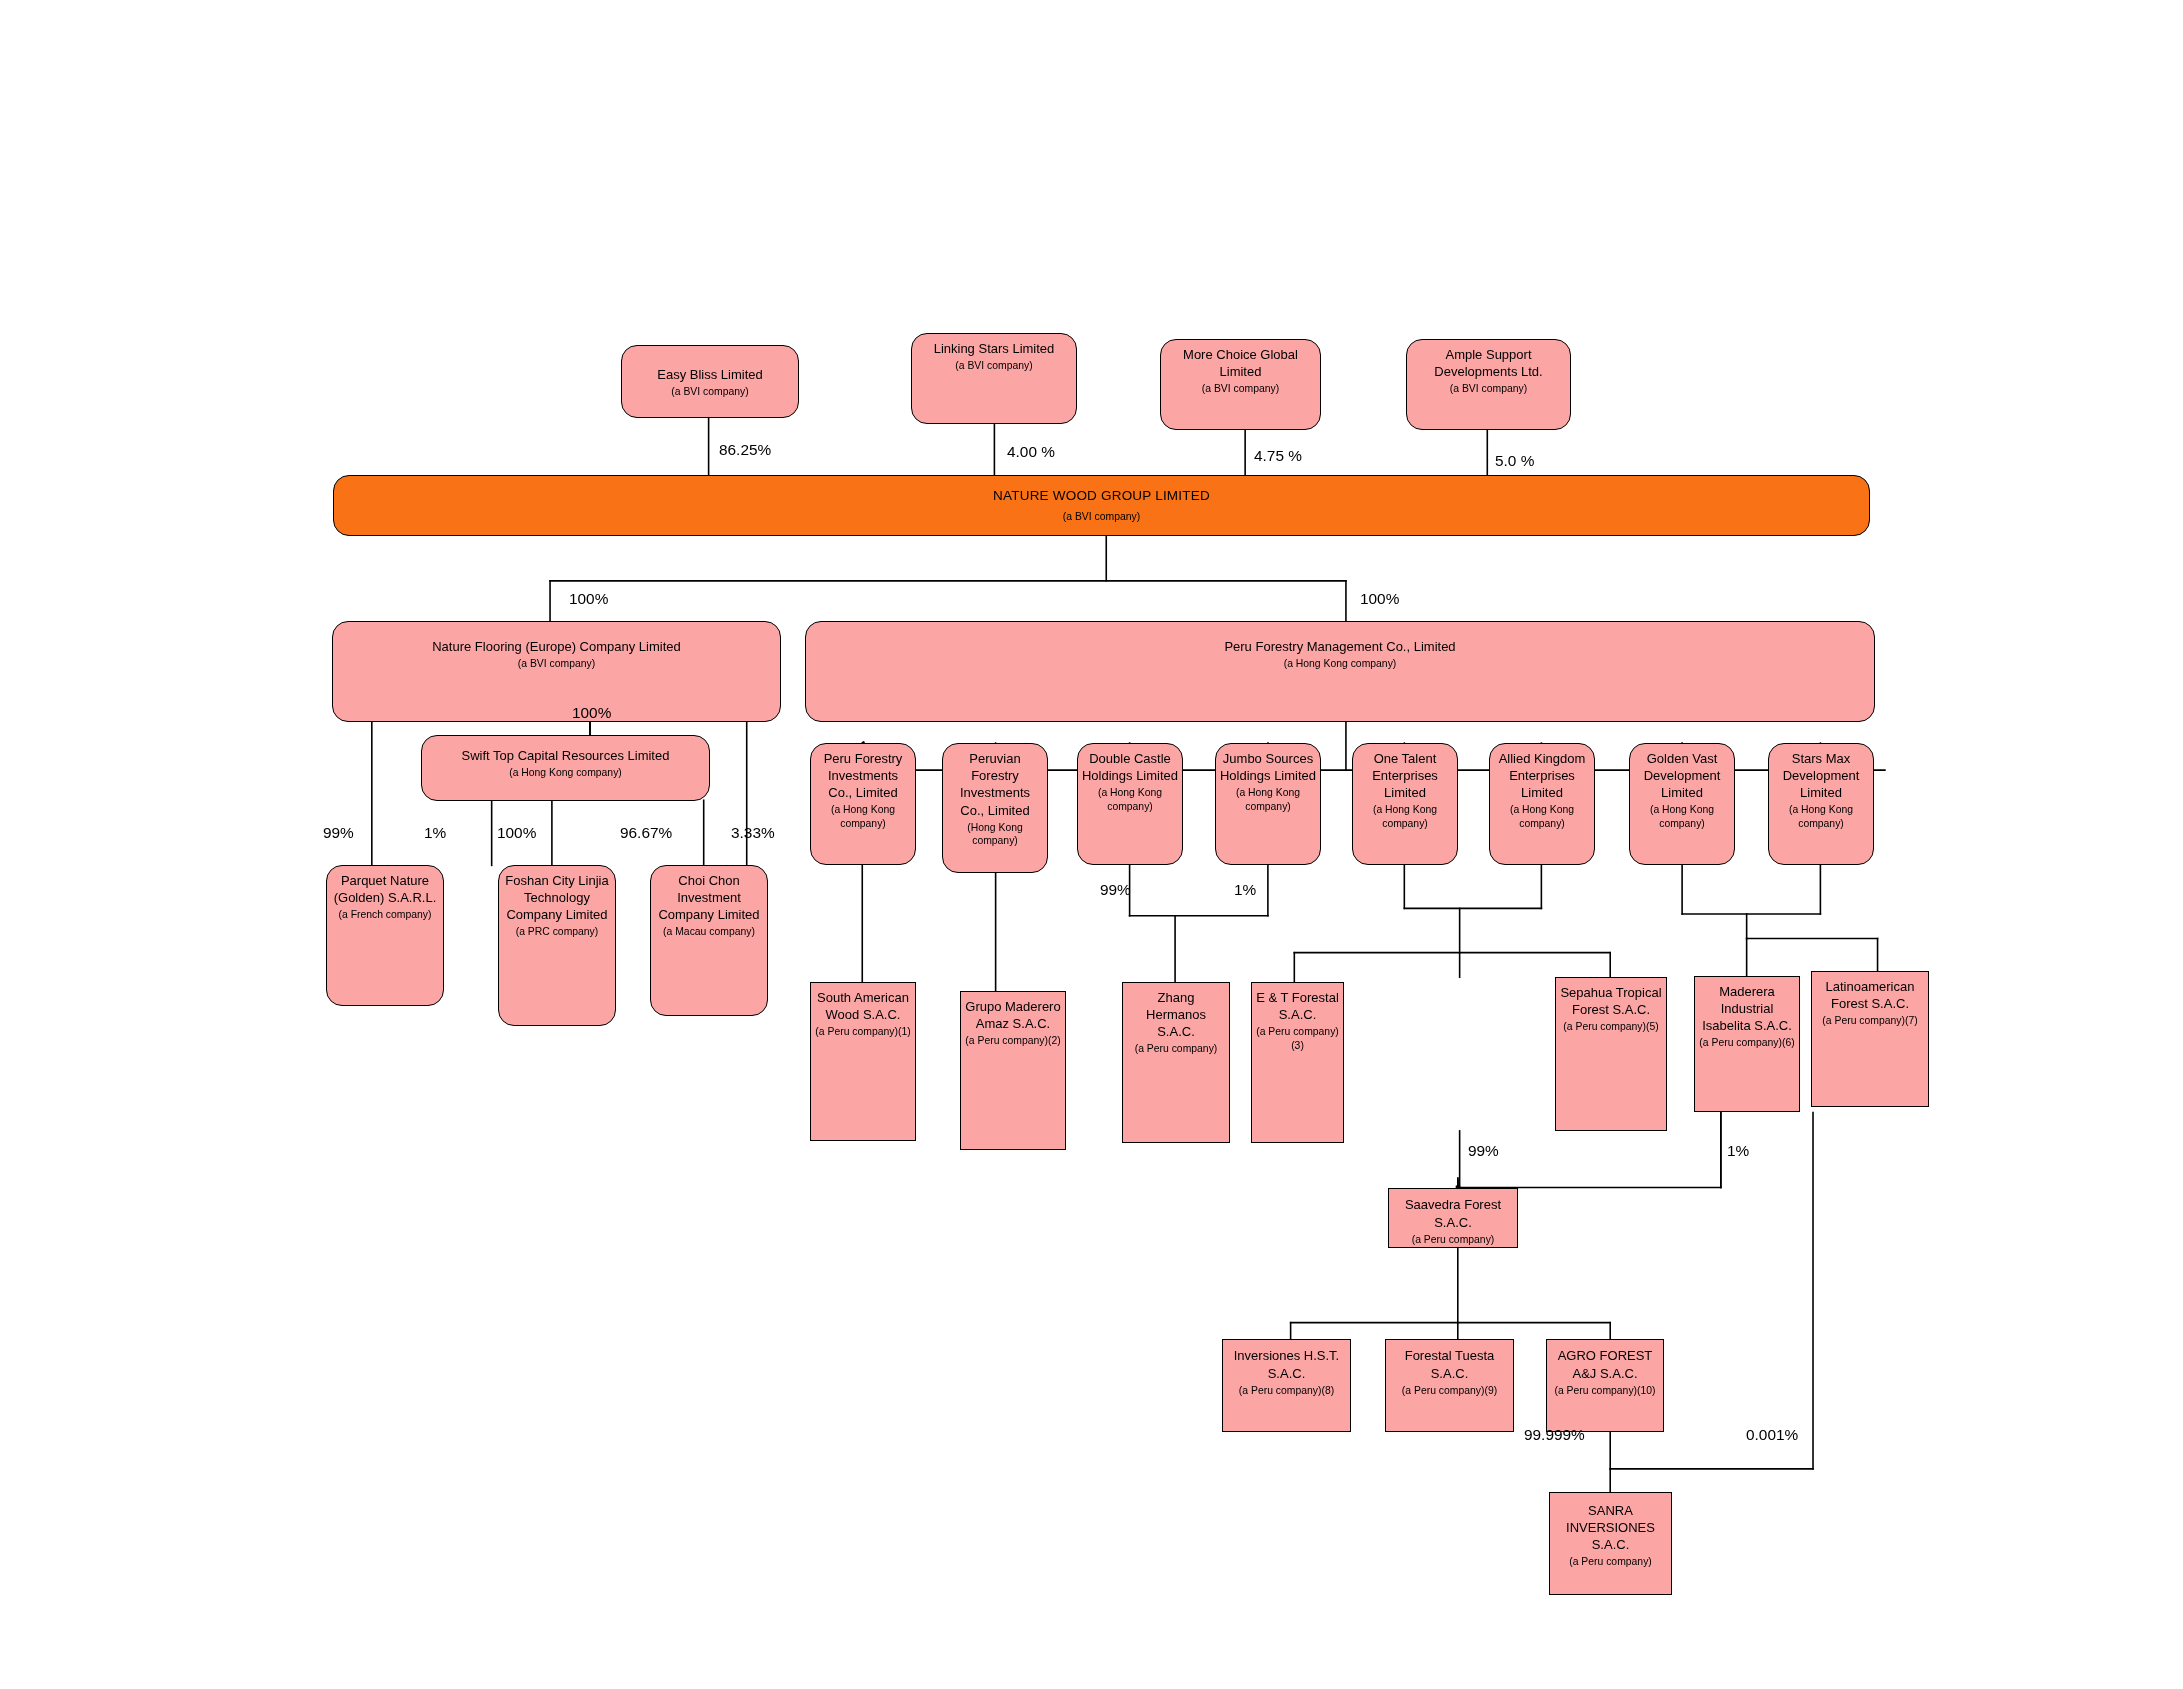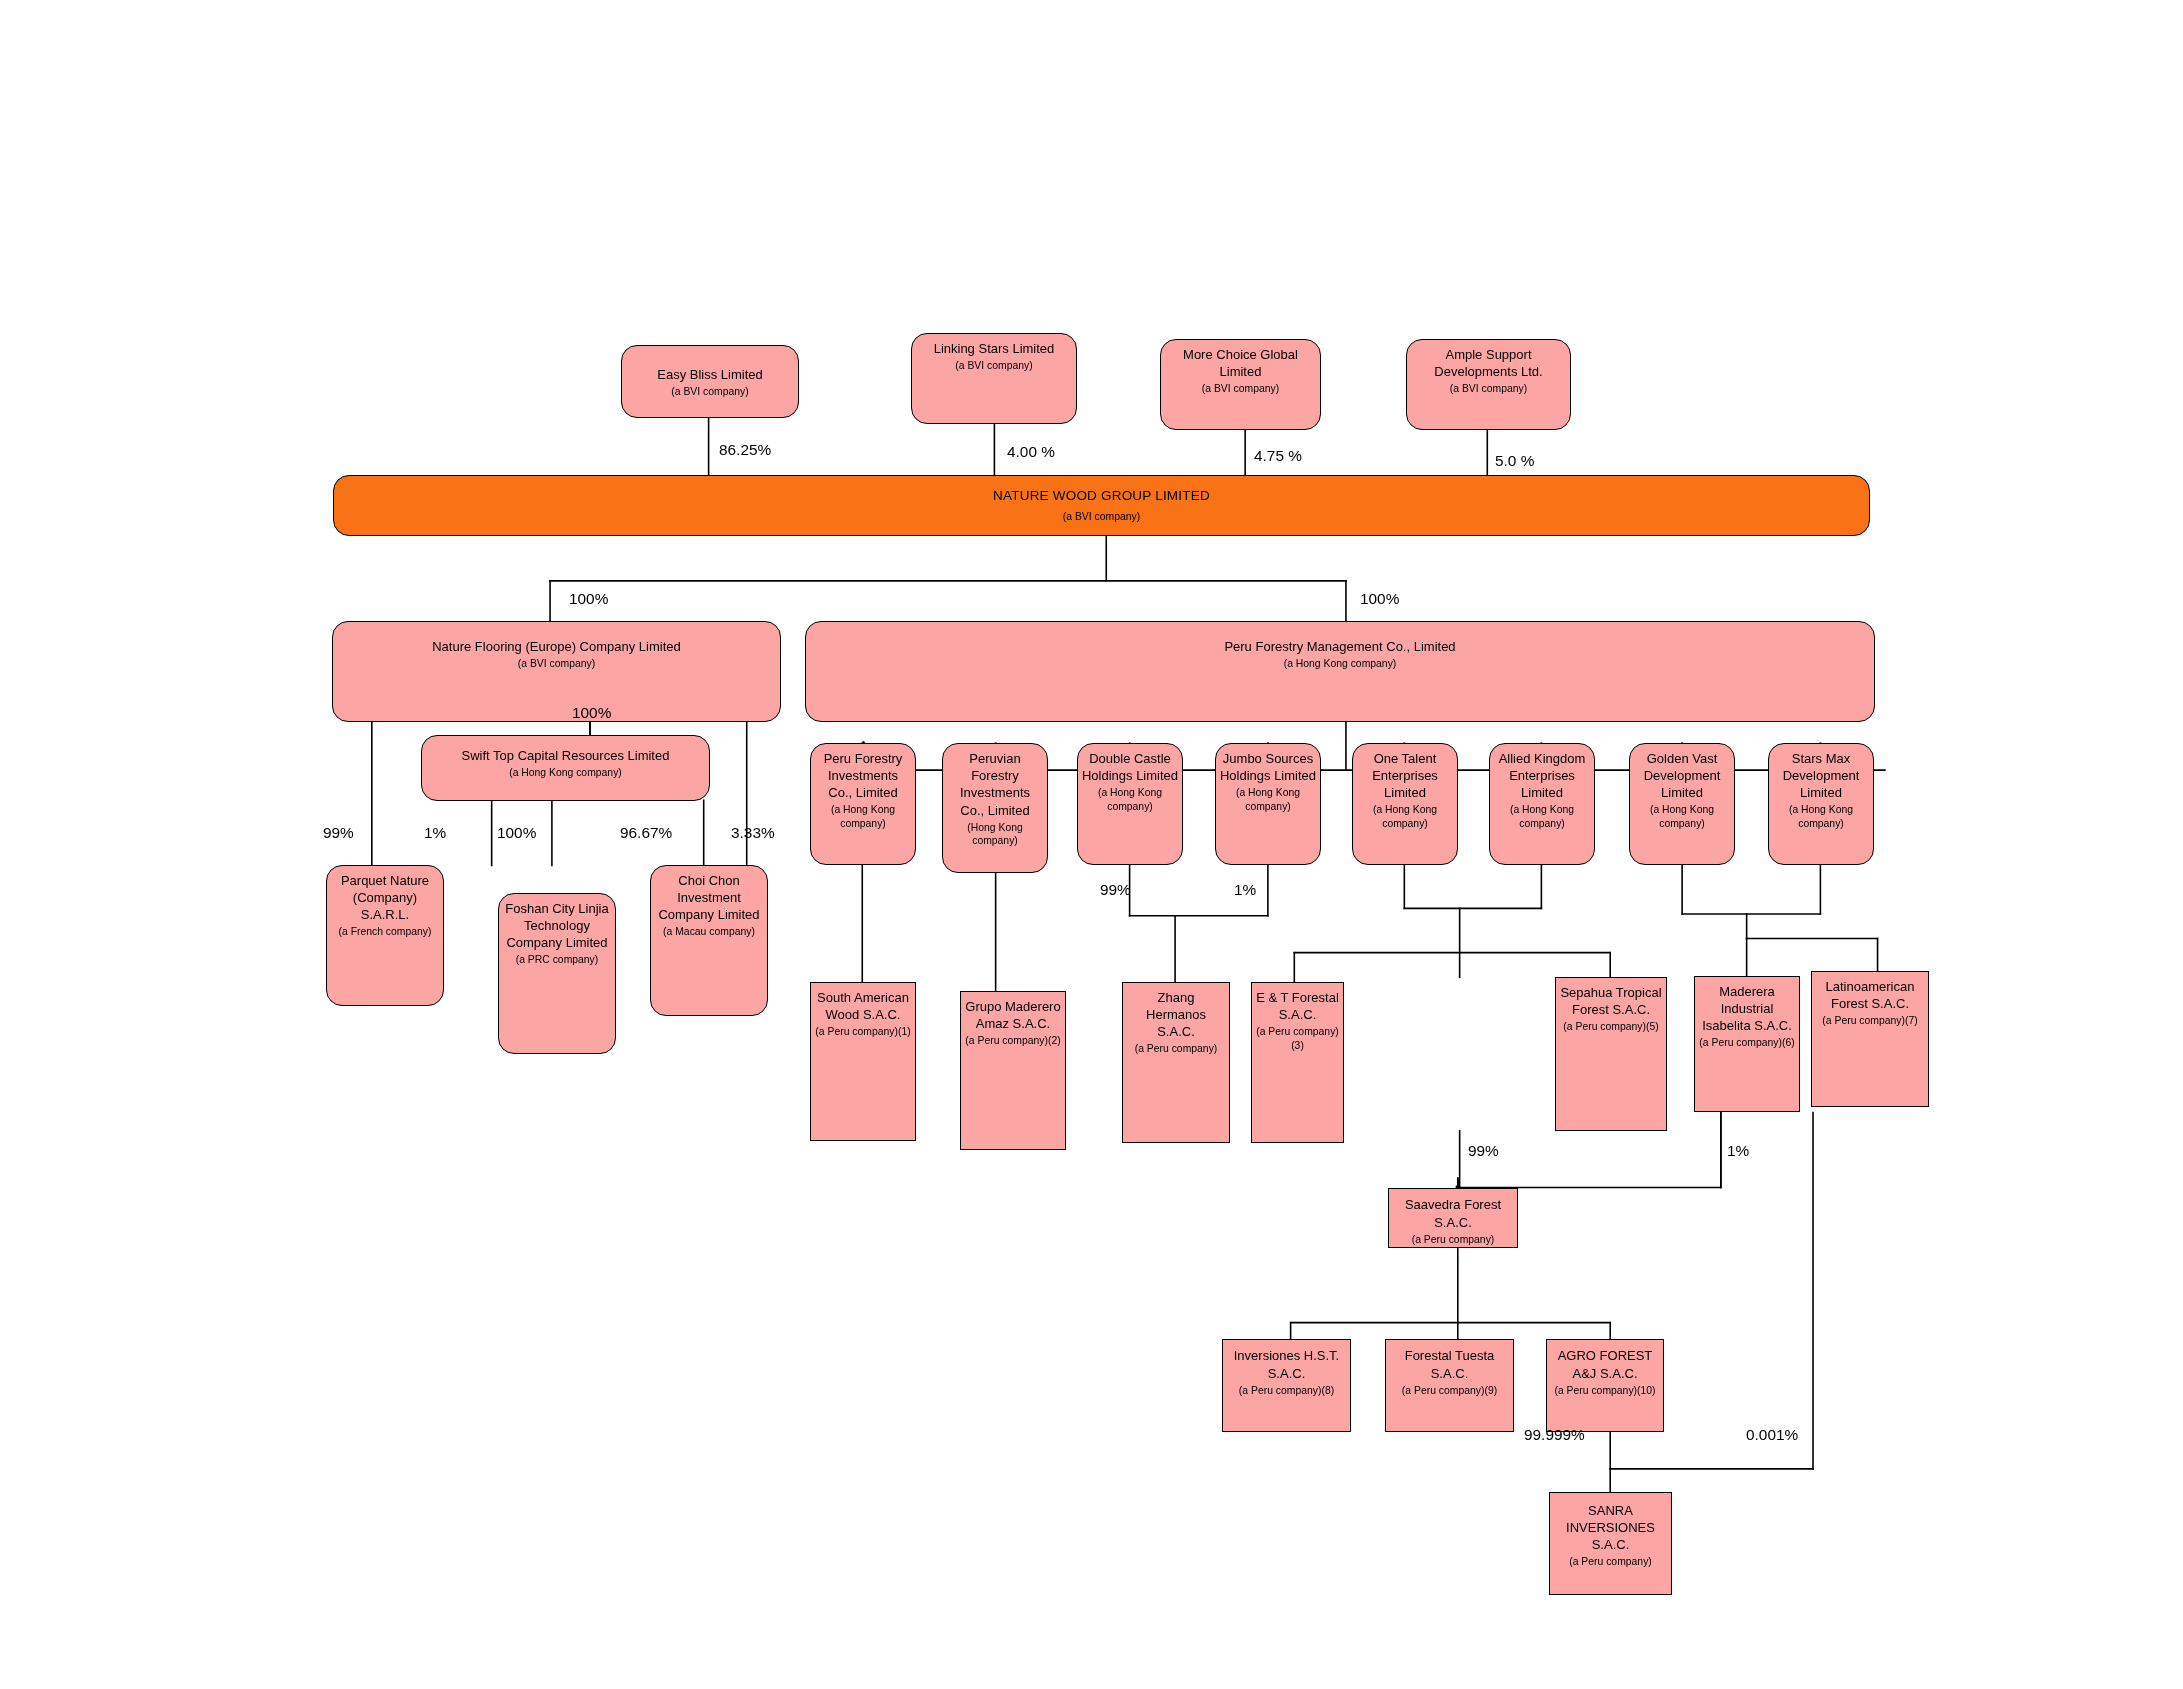--- a/index.html
+++ b/index.html
@@ -186,24 +186,24 @@
   </div>
   <div class="pct" style="left:572px;top:704px;">100%</div>
 
   <div class="pct" style="left:323px;top:824px;">99%</div>
   <div class="pct" style="left:424px;top:824px;">1%</div>
   <div class="pct" style="left:497px;top:824px;">100%</div>
   <div class="pct" style="left:620px;top:824px;">96.67%</div>
   <div class="pct" style="left:731px;top:824px;">3.33%</div>
 
   <div class="node round" style="left:326px;top:865px;width:118px;height:141px;">
-    <div class="nm">Parquet Nature (Company) S.A.R.L.</div>
+    <div class="nm">Parquet Nature (Golden) S.A.R.L.</div>
     <div class="sub">(a French company)</div>
   </div>
-  <div class="node round" style="left:498px;top:865px;width:118px;height:161px;margin-top:28px;">
+  <div class="node round" style="left:498px;top:865px;width:118px;height:161px;">
     <div class="nm">Foshan City Linjia Technology Company Limited</div>
     <div class="sub">(a PRC company)</div>
   </div>
   <div class="node round" style="left:650px;top:865px;width:118px;height:151px;">
     <div class="nm">Choi Chon Investment Company Limited</div>
     <div class="sub">(a Macau company)</div>
   </div>
 
   <div class="node round" style="left:810px;top:743px;width:106px;height:122px;">
     <div class="nm">Peru Forestry Investments Co., Limited</div>

